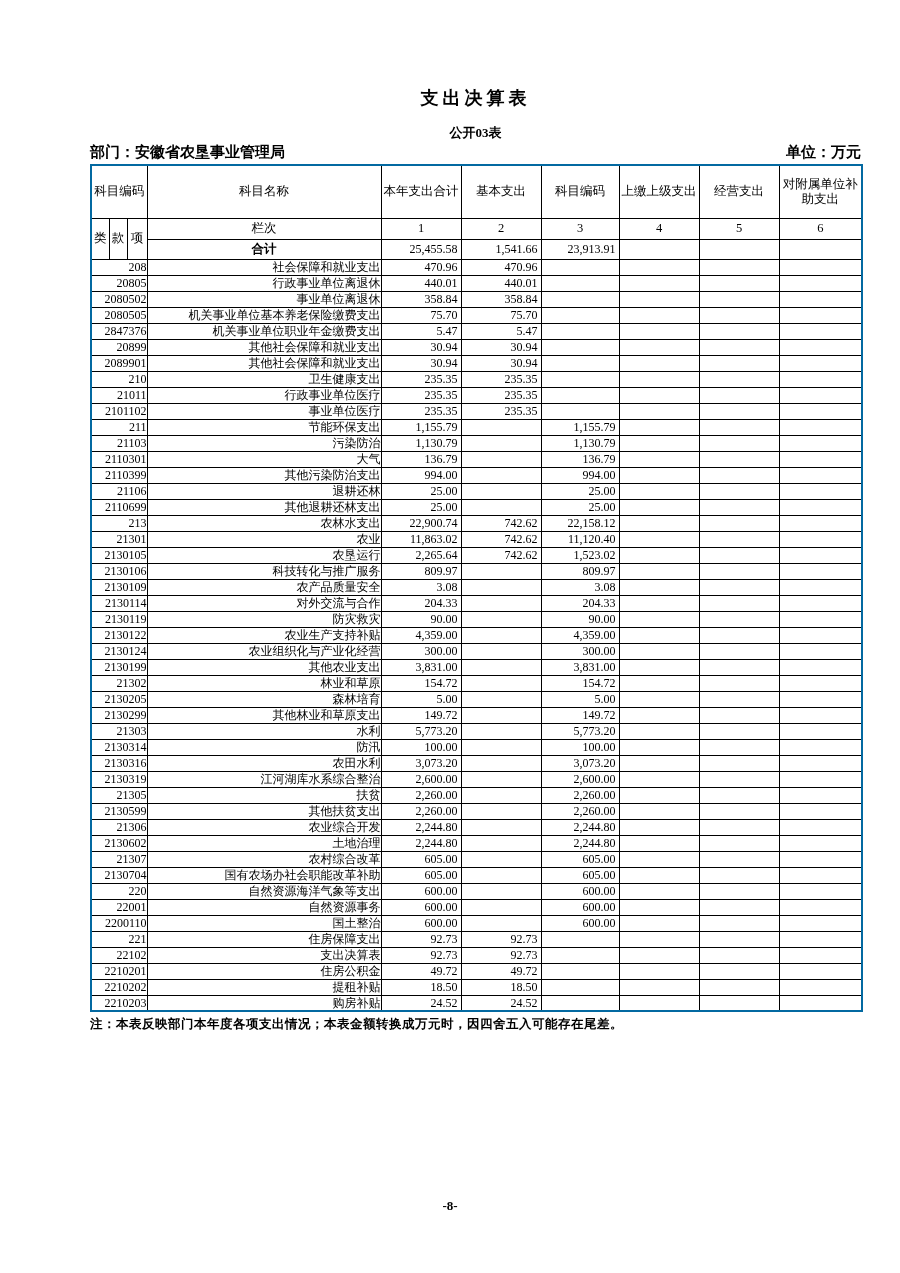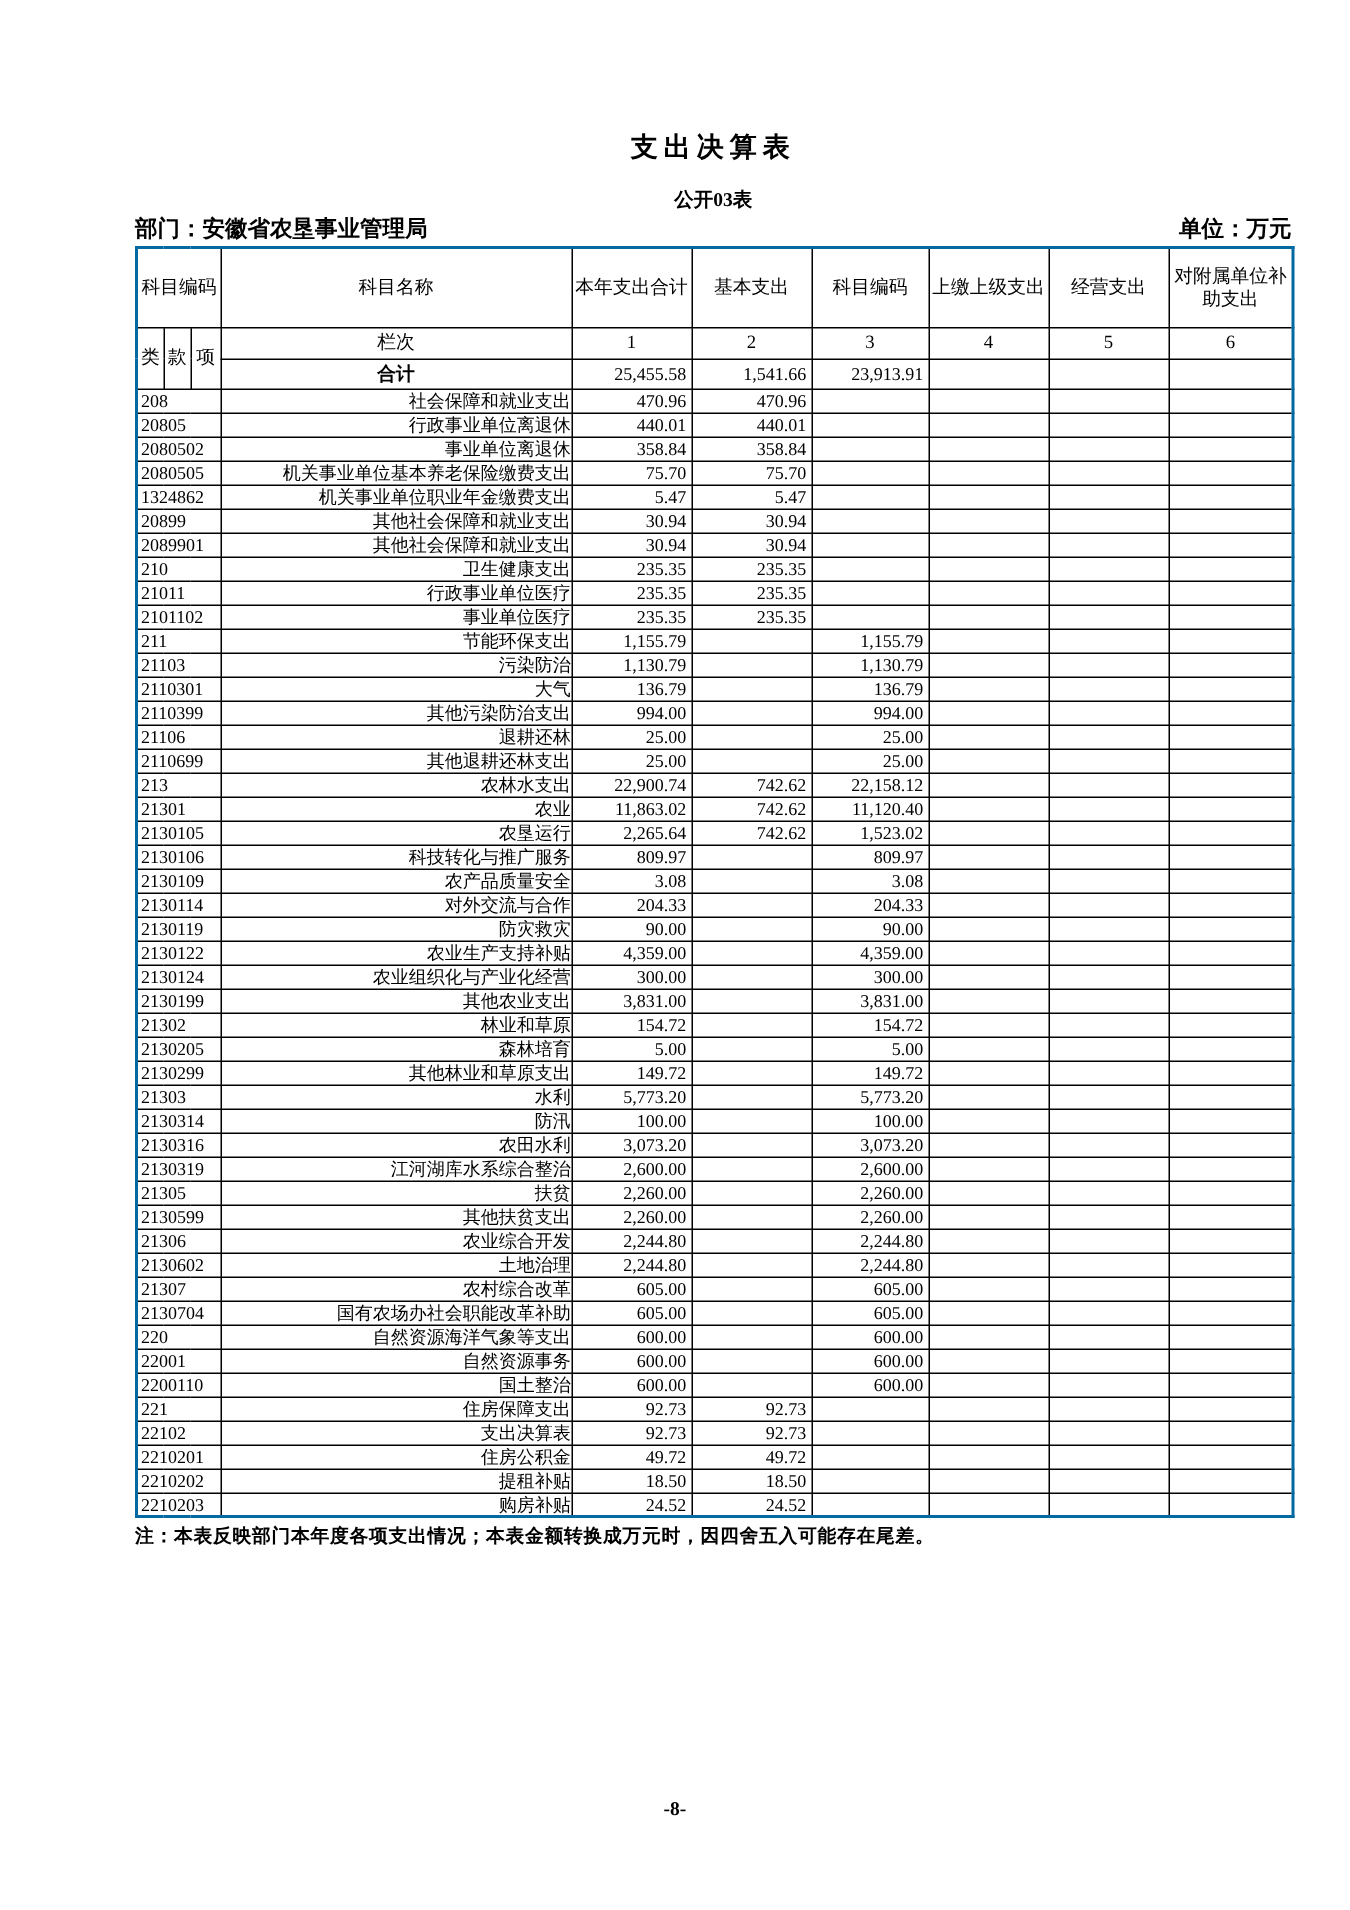--- a/index.html
+++ b/index.html
@@ -49,21 +49,21 @@
     white-space:nowrap;
   }
   thead th { font-size:12.5px; font-weight:600; text-align:center; }
   tr.hdr-main th { height:53px; white-space:normal; line-height:15px; padding:0 2px; }
   tr.hdr-cols th { height:21px; }
   tr.hdr-total td { height:20px; font-size:12px; }
   tr.hdr-total td.label { text-align:center; font-weight:600; font-size:12.5px; }
 
   tbody tr { height:16px; }
   tbody td { font-size:12px; line-height:14px; }
-  td.code { text-align:left; padding-left:2px; }
+  td.code { text-align:right; padding-left:2px; }
   td.name { text-align:right; padding-left:3px; }
   td.name.indent { padding-left:17px; }
   td.num { text-align:right; padding-right:3px; font-family:"Liberation Serif","DejaVu Serif",serif; }
 
   .note {
     font-size:12.5px;
     font-weight:600;
     margin-top:4px;
     letter-spacing:0.5px;
   }
@@ -171,21 +171,21 @@
             <td colspan="3" class="code">2080505</td>
             <td class="name indent">机关事业单位基本养老保险缴费支出</td>
             <td class="num">75.70</td>
             <td class="num">75.70</td>
             <td class="num"></td>
             <td class="num"></td>
             <td class="num"></td>
             <td class="num"></td>
           </tr>
           <tr>
-            <td colspan="3" class="code">1324862</td>
+            <td colspan="3" class="code">2847376</td>
             <td class="name indent">机关事业单位职业年金缴费支出</td>
             <td class="num">5.47</td>
             <td class="num">5.47</td>
             <td class="num"></td>
             <td class="num"></td>
             <td class="num"></td>
             <td class="num"></td>
           </tr>
           <tr>
             <td colspan="3" class="code">20899</td>

